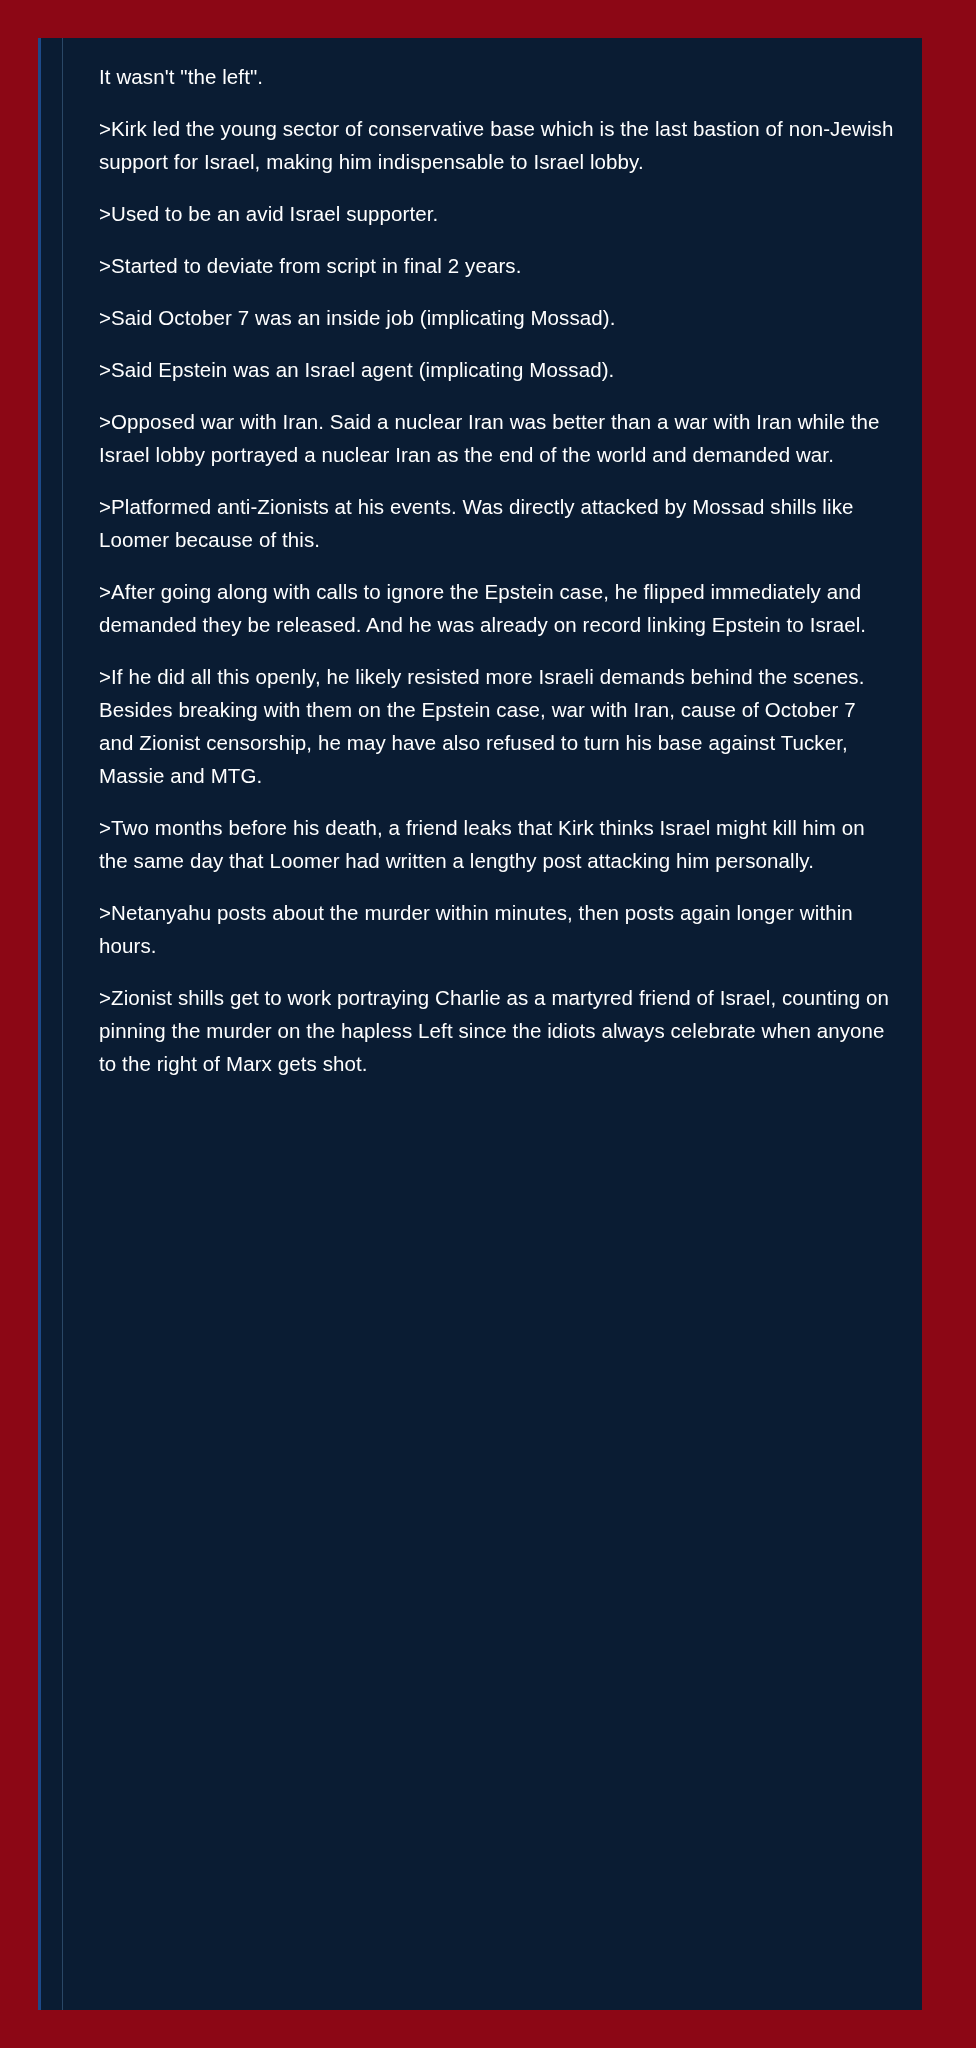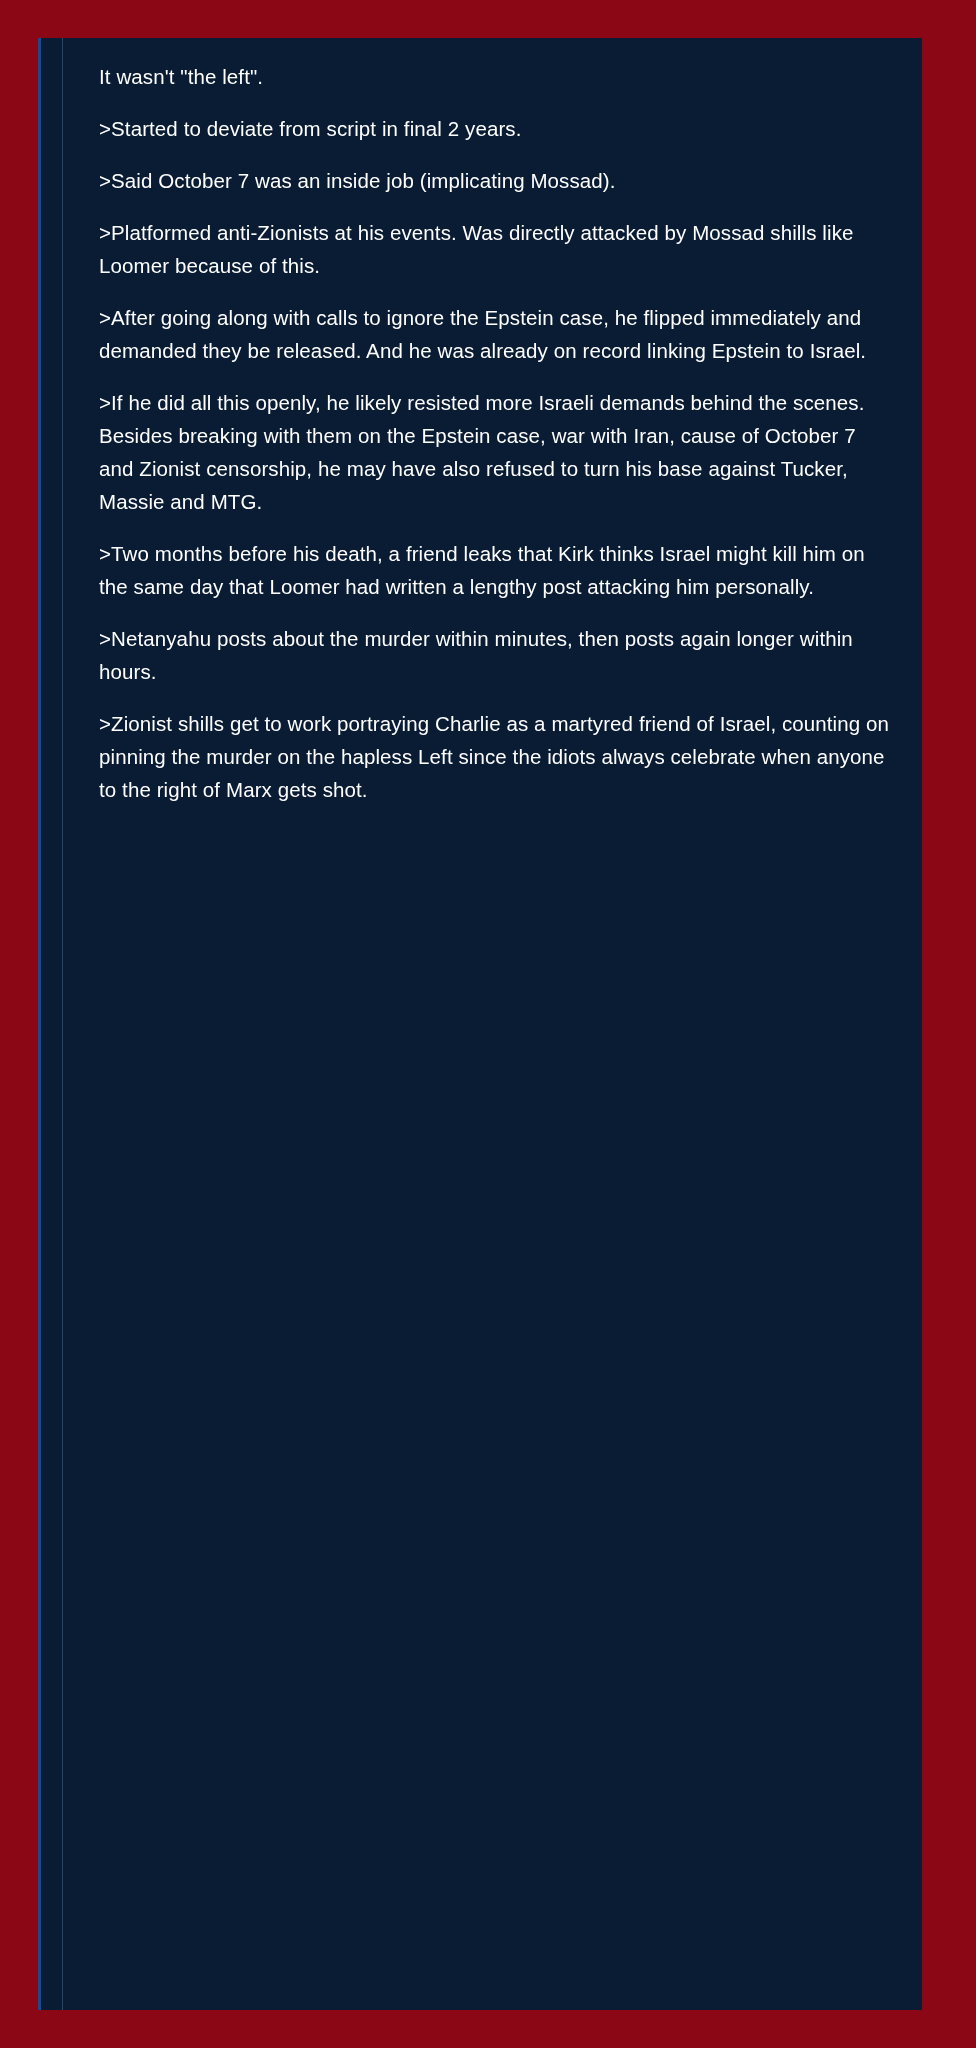--- a/index.html
+++ b/index.html
@@ -59,22 +59,26 @@
   }
 </style>
 </head>
 <body>
 
 <div id="page">
   <div id="card">
     <div id="quote-rail"></div>
     <div id="content">
       <p class="para">It wasn't "the left".</p>
+      <p class="para">&gt;Kirk led the young sector of conservative base which is the last bastion of non-Jewish support for Israel, making him indispensable to Israel lobby.</p>
+      <p class="para">&gt;Used to be an avid Israel supporter.</p>
       <p class="para">&gt;Started to deviate from script in final 2 years.</p>
       <p class="para">&gt;Said October 7 was an inside job (implicating Mossad).</p>
+      <p class="para">&gt;Said Epstein was an Israel agent (implicating Mossad).</p>
+      <p class="para">&gt;Opposed war with Iran. Said a nuclear Iran was better than a war with Iran while the Israel lobby portrayed a nuclear Iran as the end of the world and demanded war.</p>
       <p class="para">&gt;Platformed anti-Zionists at his events. Was directly attacked by Mossad shills like Loomer because of this.</p>
       <p class="para">&gt;After going along with calls to ignore the Epstein case, he flipped immediately and demanded they be released. And he was already on record linking Epstein to Israel.</p>
       <p class="para">&gt;If he did all this openly, he likely resisted more Israeli demands behind the scenes. Besides breaking with them on the Epstein case, war with Iran, cause of October 7 and Zionist censorship, he may have also refused to turn his base against Tucker, Massie and MTG.</p>
       <p class="para">&gt;Two months before his death, a friend leaks that Kirk thinks Israel might kill him on the same day that Loomer had written a lengthy post attacking him personally.</p>
       <p class="para">&gt;Netanyahu posts about the murder within minutes, then posts again longer within hours.</p>
       <p class="para">&gt;Zionist shills get to work portraying Charlie as a martyred friend of Israel, counting on pinning the murder on the hapless Left since the idiots always celebrate when anyone to the right of Marx gets shot.</p>
     </div>
   </div>
 </div>
 

